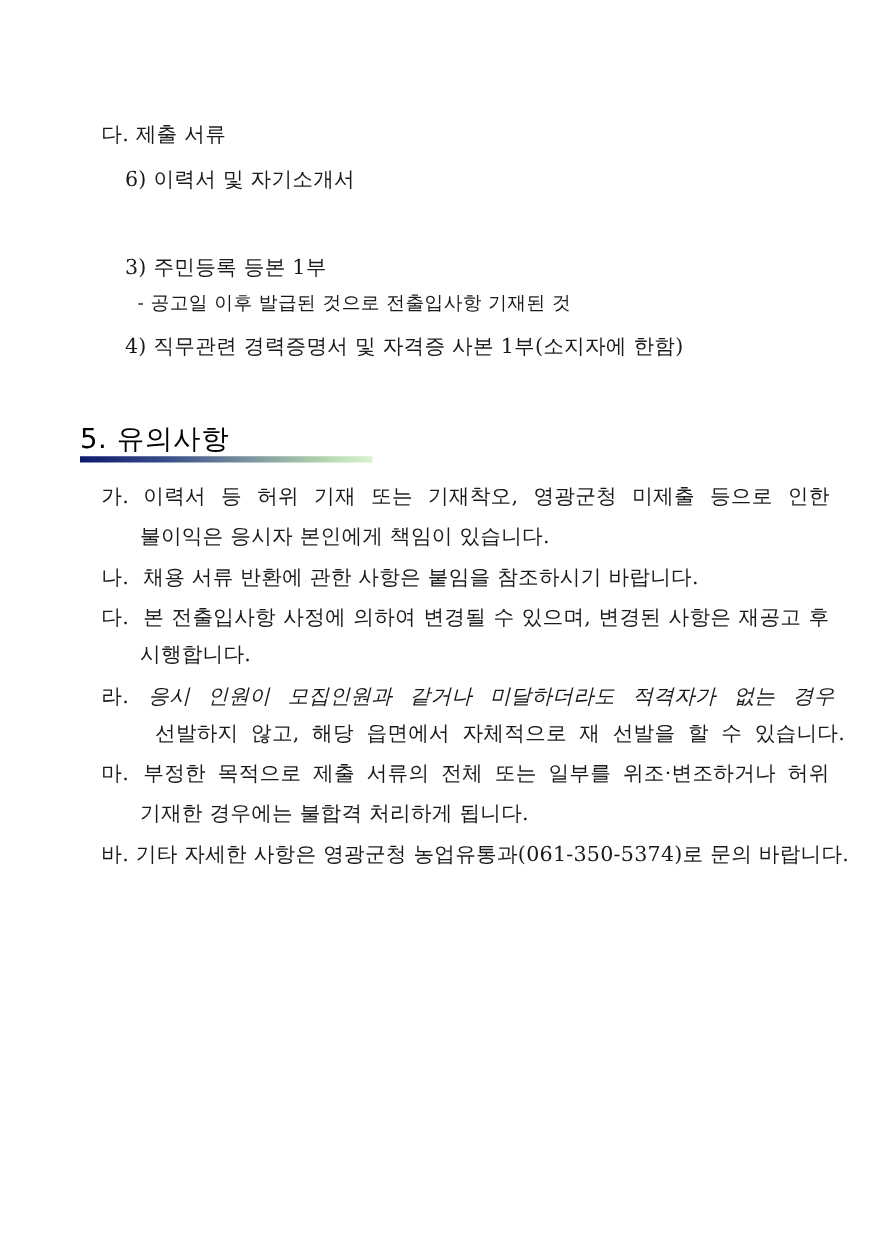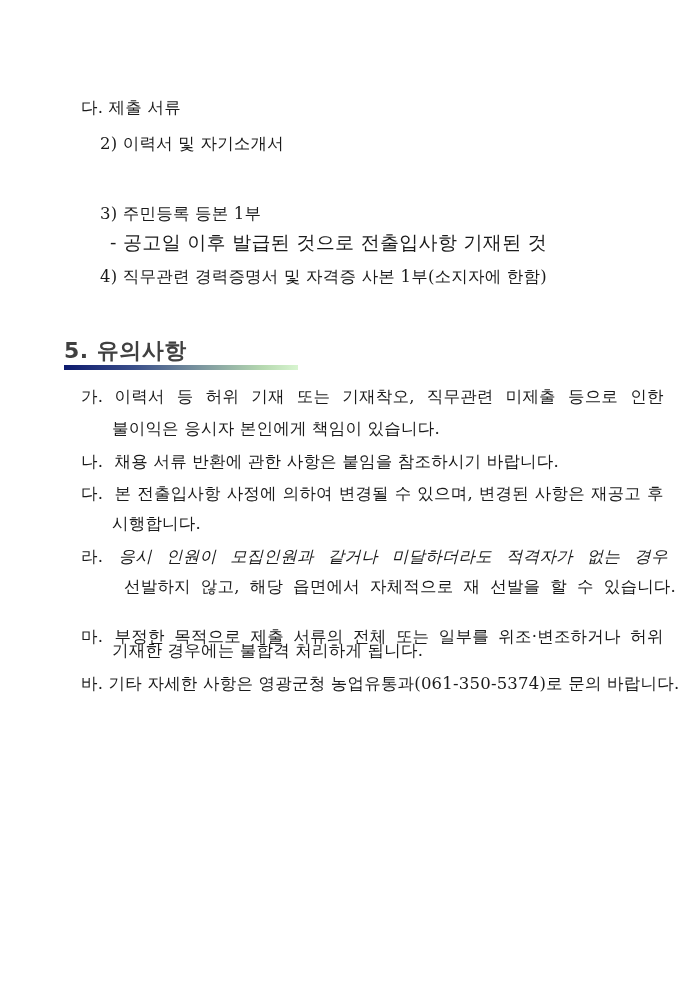--- a/index.html
+++ b/index.html
@@ -22,65 +22,65 @@
       height: 990px;
     }
     .line {
       position: absolute;
       white-space: nowrap;
       font-size: 16.5px;
       line-height: 20px;
       letter-spacing: 0.2px;
     }
     .sub-note {
-      font-size: 19px;
+      font-size: 15px;
       letter-spacing: 0.3px;
     }
     .heading {
       position: absolute;
       left: 50px;
       top: 336px;
       font-family: "DejaVu Sans", "Liberation Sans", sans-serif;
-      font-weight: bold;
+      font-weight: normal;
       font-size: 22px;
-      color: #404040;
+      color: #000000;
       letter-spacing: 0.5px;
       white-space: nowrap;
     }
     .heading-bar {
       position: absolute;
       left: 50px;
       top: 365px;
       width: 234px;
       height: 5px;
       background: linear-gradient(to right, #0d1a6e 0%, #3a4f8a 30%, #7f9aa0 60%, #b6d9b0 85%, #d8f5d0 100%);
     }
   </style>
 </head>
 <body>
 
 <div class="page">
 
   <div class="line" style="left:67px; top:98px;">다. 제출 서류</div>
 
-  <div class="line" style="left:86px; top:134px;">2) 이력서 및 자기소개서</div>
+  <div class="line" style="left:86px; top:134px;">6) 이력서 및 자기소개서</div>
 
 
   <div class="line" style="left:86px; top:204px;">3) 주민등록 등본 1부</div>
 
   <div class="line sub-note" style="left:96px; top:232px;">- 공고일 이후 발급된 것으로 전출입사항 기재된 것</div>
 
   <div class="line" style="left:86px; top:267px;">4) 직무관련 경력증명서 및 자격증 사본 1부(소지자에 한함)</div>
 
   <div class="heading">5. 유의사항</div>
   <div class="heading-bar"></div>
 
   <div class="line" style="left:67px; top:387px;">
     <span>가.</span>
-    <span style="display:inline-block; width:549px; text-align:justify; text-align-last:justify; margin-left:6px;">이력서 등 허위 기재 또는 기재착오, 직무관련 미제출 등으로 인한</span>
+    <span style="display:inline-block; width:549px; text-align:justify; text-align-last:justify; margin-left:6px;">이력서 등 허위 기재 또는 기재착오, 영광군청 미제출 등으로 인한</span>
   </div>
   <div class="line" style="left:98px; top:419px;">불이익은 응시자 본인에게 책임이 있습니다.</div>
 
   <div class="line" style="left:67px; top:452px;text-align:right;">
     <span>나.</span>
     <span style="margin-left:6px;">채용 서류 반환에 관한 사항은 붙임을 참조하시기 바랍니다.</span>
   </div>
 
   <div class="line" style="left:67px; top:484px;">
     <span>다.</span>
@@ -89,21 +89,21 @@
   <div class="line" style="left:98px; top:514px;">시행합니다.</div>
 
   <div class="line" style="left:67px; top:547px;">
     <span>라.</span>
     <span style="display:inline-block; width:549px; text-align:justify; text-align-last:justify; margin-left:10px;font-style:italic;">응시 인원이 모집인원과 같거나 미달하더라도 적격자가 없는 경우</span>
   </div>
   <div class="line" style="left:98px; top:577px;">
     <span style="display:inline-block; width:552px; text-align:justify; text-align-last:justify;margin-left:12px;">선발하지 않고, 해당 읍면에서 자체적으로 재 선발을 할 수 있습니다.</span>
   </div>
 
-  <div class="line" style="left:67px; top:609px;margin-top:18px;">
+  <div class="line" style="left:67px; top:609px;">
     <span>마.</span>
     <span style="display:inline-block; width:549px; text-align:justify; text-align-last:justify; margin-left:6px;">부정한 목적으로 제출 서류의 전체 또는 일부를 위조·변조하거나 허위</span>
   </div>
   <div class="line" style="left:98px; top:641px;">기재한 경우에는 불합격 처리하게 됩니다.</div>
 
   <div class="line" style="left:67px; top:674px;">
     <span>바.</span>
     <span style="display:inline-block; width:549px; text-align:justify; text-align-last:justify; margin-left:0;">기타 자세한 사항은 영광군청 농업유통과(061-350-5374)로 문의 바랍니다.</span>
   </div>
 

